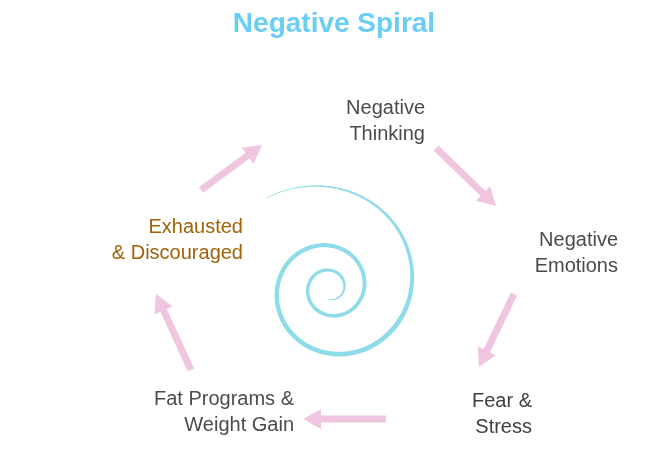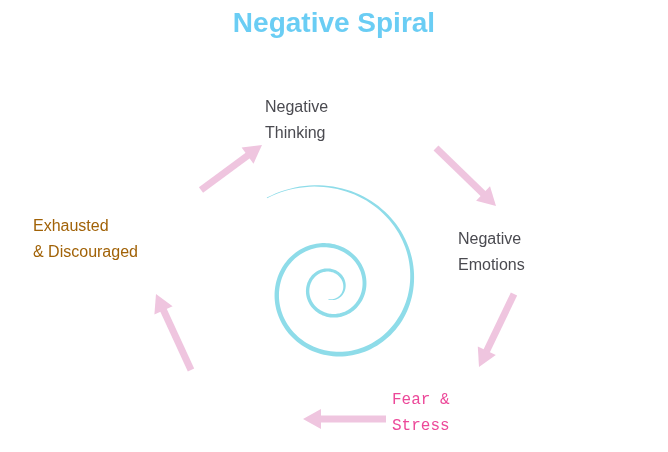--- a/index.html
+++ b/index.html
@@ -21,22 +21,22 @@
     font-size:28px;
     font-weight:bold;
     letter-spacing:0px;
   }
   .diagram-svg{
     position:absolute;
     top:0;left:0;
   }
   .node-label{
     position:absolute;
-    text-align:left;
-    font-size:16px;
+    text-align:right;
+    font-size:20px;
     line-height:26px;
     white-space:pre-line;
   }
   .nl-thinking {left:265px;top:94px; width:160px;}
   .nl-emotions {left:458px;top:226px;width:160px;}
   .nl-fear     {left:392px;top:387px;width:140px;}
   .nl-fat      {left:74px; top:385px;width:220px;}
   .nl-exhausted{left:33px; top:213px;width:210px;}
 </style>
 </head>
@@ -69,20 +69,22 @@
         <polygon points="262,145 253.5,163.7 241.6,147.6" fill="#efc5df"></polygon>
       </g>
     </svg>
 
   <div class="node-label nl-thinking" style="color: rgb(74, 74, 80);">Negative
 Thinking</div>
 
   <div class="node-label nl-emotions" style="color: rgb(74, 74, 80);">Negative
 Emotions</div>
 
-  <div class="node-label nl-fear" style="color: #ec4899; font-family: Liberation Mono, monospace;">Fear &amp;
+  <div class="node-label nl-fear" style="color: #404040;">Fear &amp;
 Stress</div>
 
+  <div class="node-label nl-fat" style="color: rgb(74, 74, 80);">Fat Programs &amp;
+Weight Gain</div>
 
   <div class="node-label nl-exhausted" style="color: #a16207;">Exhausted
 &amp; Discouraged</div>
 
 </div>
 
 </body></html>

